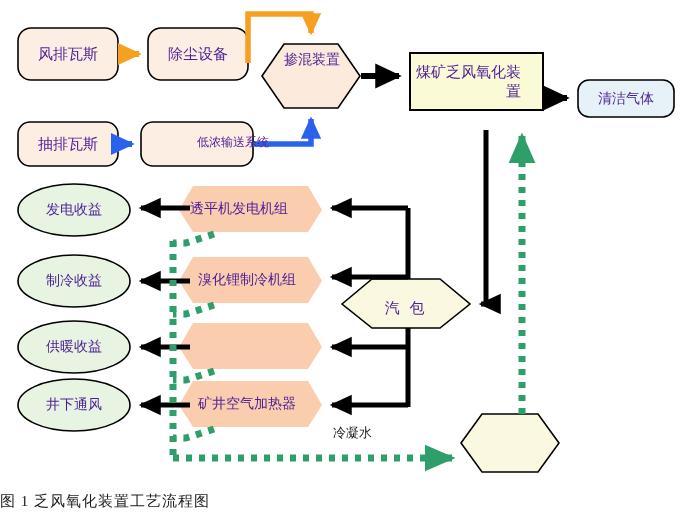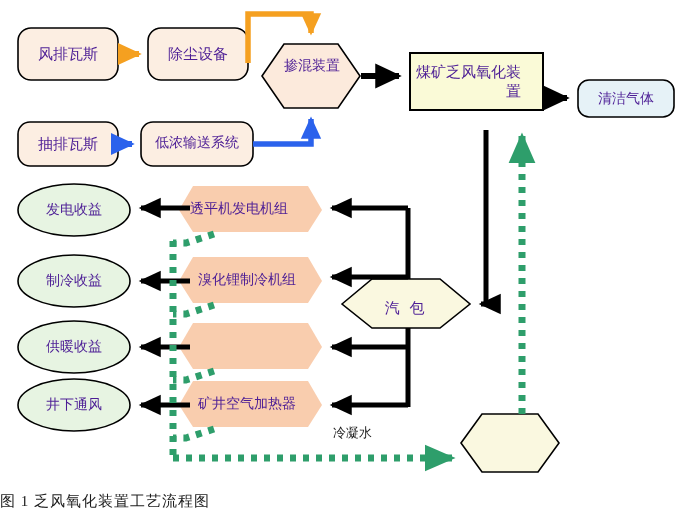--- a/index.html
+++ b/index.html
@@ -145,23 +145,23 @@
     <path d="M522,414 L522,136" fill="none" stroke="#2E9E6B" stroke-width="7" stroke-dasharray="6 7" marker-end="url(#mk-green)"></path>
 
   </svg>
 
   <div class="node-label" style="left:18px; top:28px; width:100px; height:52px; font-size:15px;">风排瓦斯</div>
 
   <div class="node-label" style="left:148px; top:28px; width:100px; height:52px; font-size:15px;">除尘设备</div>
 
   <div class="node-label" style="left:18px; top:122px; width:100px; height:44px; font-size:15px;">抽排瓦斯</div>
 
-  <div class="node-label" style="left:141px; top:122px; width:112px; height:41px; font-size:14px;">低浓输送系统</div>
+  <div class="node-label" style="left:141px; top:122px; width:112px; height:41px; font-size:12px;padding-left:36px;">低浓输送系统</div>
 
-  <div class="node-label" style="left:267px; top:42px; width:90px; height:47px; font-size:14px;">掺混装置</div>
+  <div class="node-label" style="left:267px; top:36px; width:90px; height:47px; font-size:14px;">掺混装置</div>
 
   <div class="node-label" style="left:416px; top:53px; width:127px; height:57px; font-size:15px;
               justify-content:flex-start; text-align:right;">煤矿乏风氧化装
 置</div>
 
   <div class="node-label" style="left:578px; top:80px; width:96px; height:37px; font-size:14px;">清洁气体</div>
 
   <div class="node-label" style="left:372px; top:279px; width:68px; height:59px; font-size:15px; letter-spacing:3px;">汽 包</div>
 
 

